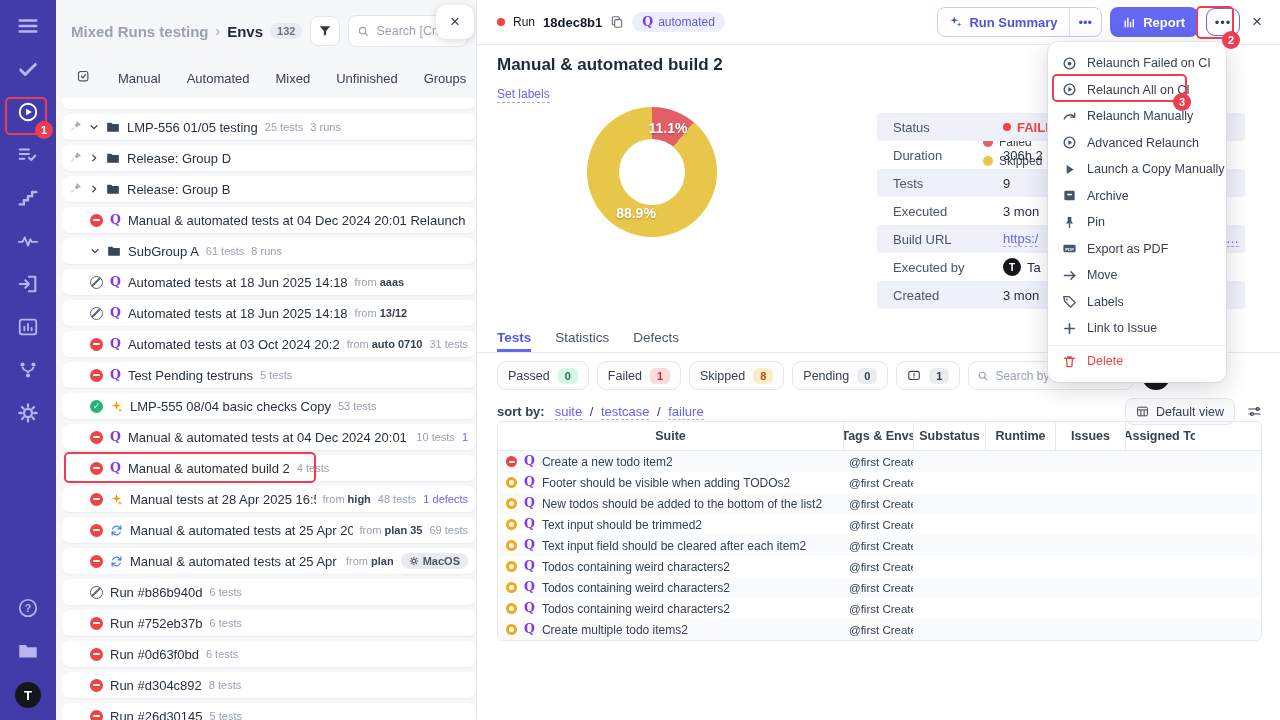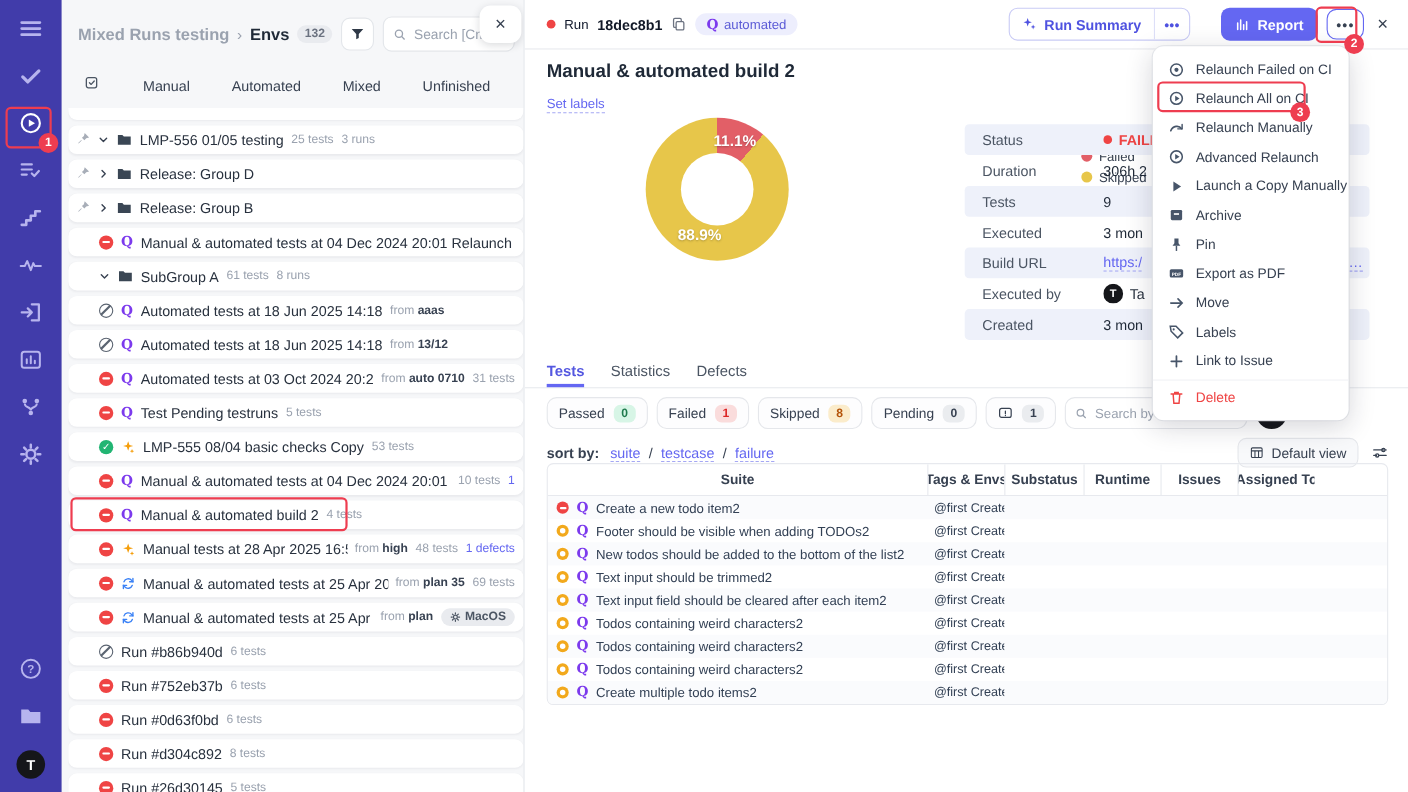--- a/index.html
+++ b/index.html
@@ -23,21 +23,21 @@
   .bc-sep { color:#9aa2af; font-size:14px; }
   .bc-section { color:#1f2937; font-size:15px; font-weight:bold; }
   .bc-count { background:#e9ebef; color:#6b7280; font-size:11px; font-weight:bold; border-radius:9px; padding:2px 7px; }
   .filter-btn { width:30px; height:30px; border-radius:8px; background:#fff; border:1px solid #e3e6ea; display:flex; align-items:center; justify-content:center; color:#2f3947; flex:none; }
   .filter-btn svg { width:14px; height:14px; }
   .lp-search { flex:1; height:32px; background:#fff; border:1px solid #e3e6ea; border-radius:8px; display:flex; align-items:center; padding:0 8px; gap:6px; color:#9aa2af; min-width:0; }
   .lp-search svg { width:13px; height:13px; flex:none; }
   .lp-search input { border:none; outline:none; font-size:12.5px; color:#374151; width:100%; background:transparent; font-family:inherit; }
   .lp-search input::placeholder { color:#9aa2af; }
   .lp-close { position:absolute; top:5px; right:2px; width:38px; height:34px; background:#fff; border-radius:10px; box-shadow:0 2px 8px rgba(20,24,40,.16); display:flex; align-items:center; justify-content:center; font-size:17px; color:#374151; z-index:20; }
-  .lp-tabs { position:absolute; top:62px; left:0; right:0; height:32px; display:flex; align-items:center; gap:12px; padding-left:20px; }
+  .lp-tabs { position:absolute; top:62px; left:0; right:0; height:32px; display:flex; align-items:center; gap:0; padding-left:20px; }
   .lp-tab-icon { color:#4b5563; margin-right:14px; } .lp-tab-icon svg { width:15px; height:15px; }
   .lp-tab { font-size:13px; color:#374151; padding:4px 13px; white-space:nowrap; }
   .lp-list { position:absolute; top:98px; left:6px; right:0; bottom:0; overflow:hidden; }
   .row-sliver { height:11px; background:#fff; border-radius:0 0 8px 8px; margin-bottom:5px; box-shadow:0 1px 2px rgba(20,24,40,.05); }
   .run-row { height:26px; margin-bottom:5px; background:#fff; border-radius:8px; display:flex; align-items:center; gap:7px; padding:0 8px; white-space:nowrap; overflow:hidden; box-shadow:0 1px 2px rgba(20,24,40,.05); font-size:13px; color:#28313e; }
   .run-row.ind1 { padding-left:28px; }
   .pin-ic { color:#a8aeb8; flex:none; } .pin-ic svg { width:12px; height:12px; }
   .chev { color:#374151; flex:none; } .chev svg { width:10px; height:10px; }
   .fold-ic { color:#3a4654; flex:none; display:flex; } .fold-ic svg { width:14px; height:14px; }
   .st { width:13px; height:13px; border-radius:50%; position:relative; flex:none; }
@@ -64,21 +64,21 @@
   .run-dot { width:8px; height:8px; border-radius:50%; background:#ef4444; flex:none; }
   .run-lbl { color:#0f172a; font-size:12px; }
   .run-id { color:#111827; font-size:13px; font-weight:bold; }
   .copy-ic { color:#6b7280; display:flex; } .copy-ic svg { width:14px; height:14px; }
   .auto-badge { background:#edeefd; color:#5b5bd6; font-size:12px; border-radius:12px; padding:3px 10px; display:flex; align-items:center; gap:5px; }
   .mp-hspacer { flex:1; }
   .btn-split { display:flex; align-items:center; border:1px solid #c9cbf5; border-radius:8px; background:#fff; height:30px; overflow:hidden; }
   .btn-split .seg { display:flex; align-items:center; gap:6px; padding:0 11px; color:#4f52e0; font-size:13px; font-weight:bold; height:100%; }
   .btn-split .seg+.seg { border-left:1px solid #dddff8; font-weight:normal; padding:0 9px; }
   .btn-split svg { width:14px; height:14px; }
-  .btn-report { background:#6467f2; color:#fff; height:30px; border-radius:8px; display:flex; align-items:center; gap:7px; padding:0 13px; font-size:13px; font-weight:bold;margin-left:20px; }
+  .btn-report { background:#6467f2; color:#fff; height:30px; border-radius:8px; display:flex; align-items:center; gap:7px; padding:0 13px; font-size:13px; font-weight:bold; }
   .btn-report svg { width:13px; height:13px; }
   .btn-more { width:34px; height:28px; border:1.5px solid #6467f2; border-radius:9px; background:#fff; color:#374151; display:flex; align-items:center; justify-content:center; font-size:13px; letter-spacing:1px; }
   .mp-close { font-size:17px; color:#374151; padding:0 4px; }
   .mp-title { position:absolute; top:55px; left:20px; font-size:17px; font-weight:bold; color:#1f2937; }
   .set-labels { position:absolute; top:87px; left:20px; font-size:12px; color:#6366f1; border-bottom:1px dashed #a5a8f4; padding-bottom:1px; }
 
   
   .donut-wrap { position:absolute; left:110px; top:107px; width:130px; height:130px; }
   .donut { width:130px; height:130px; border-radius:50%; background:conic-gradient(var(--donut-failed,#e25f67) 0 40deg, var(--donut-skipped,#e7c64a) 40deg 360deg); position:relative; }
   .donut::after { content:''; position:absolute; left:50%; top:50%; width:66px; height:66px; background:#fff; border-radius:50%; transform:translate(-50%,-50%); }

